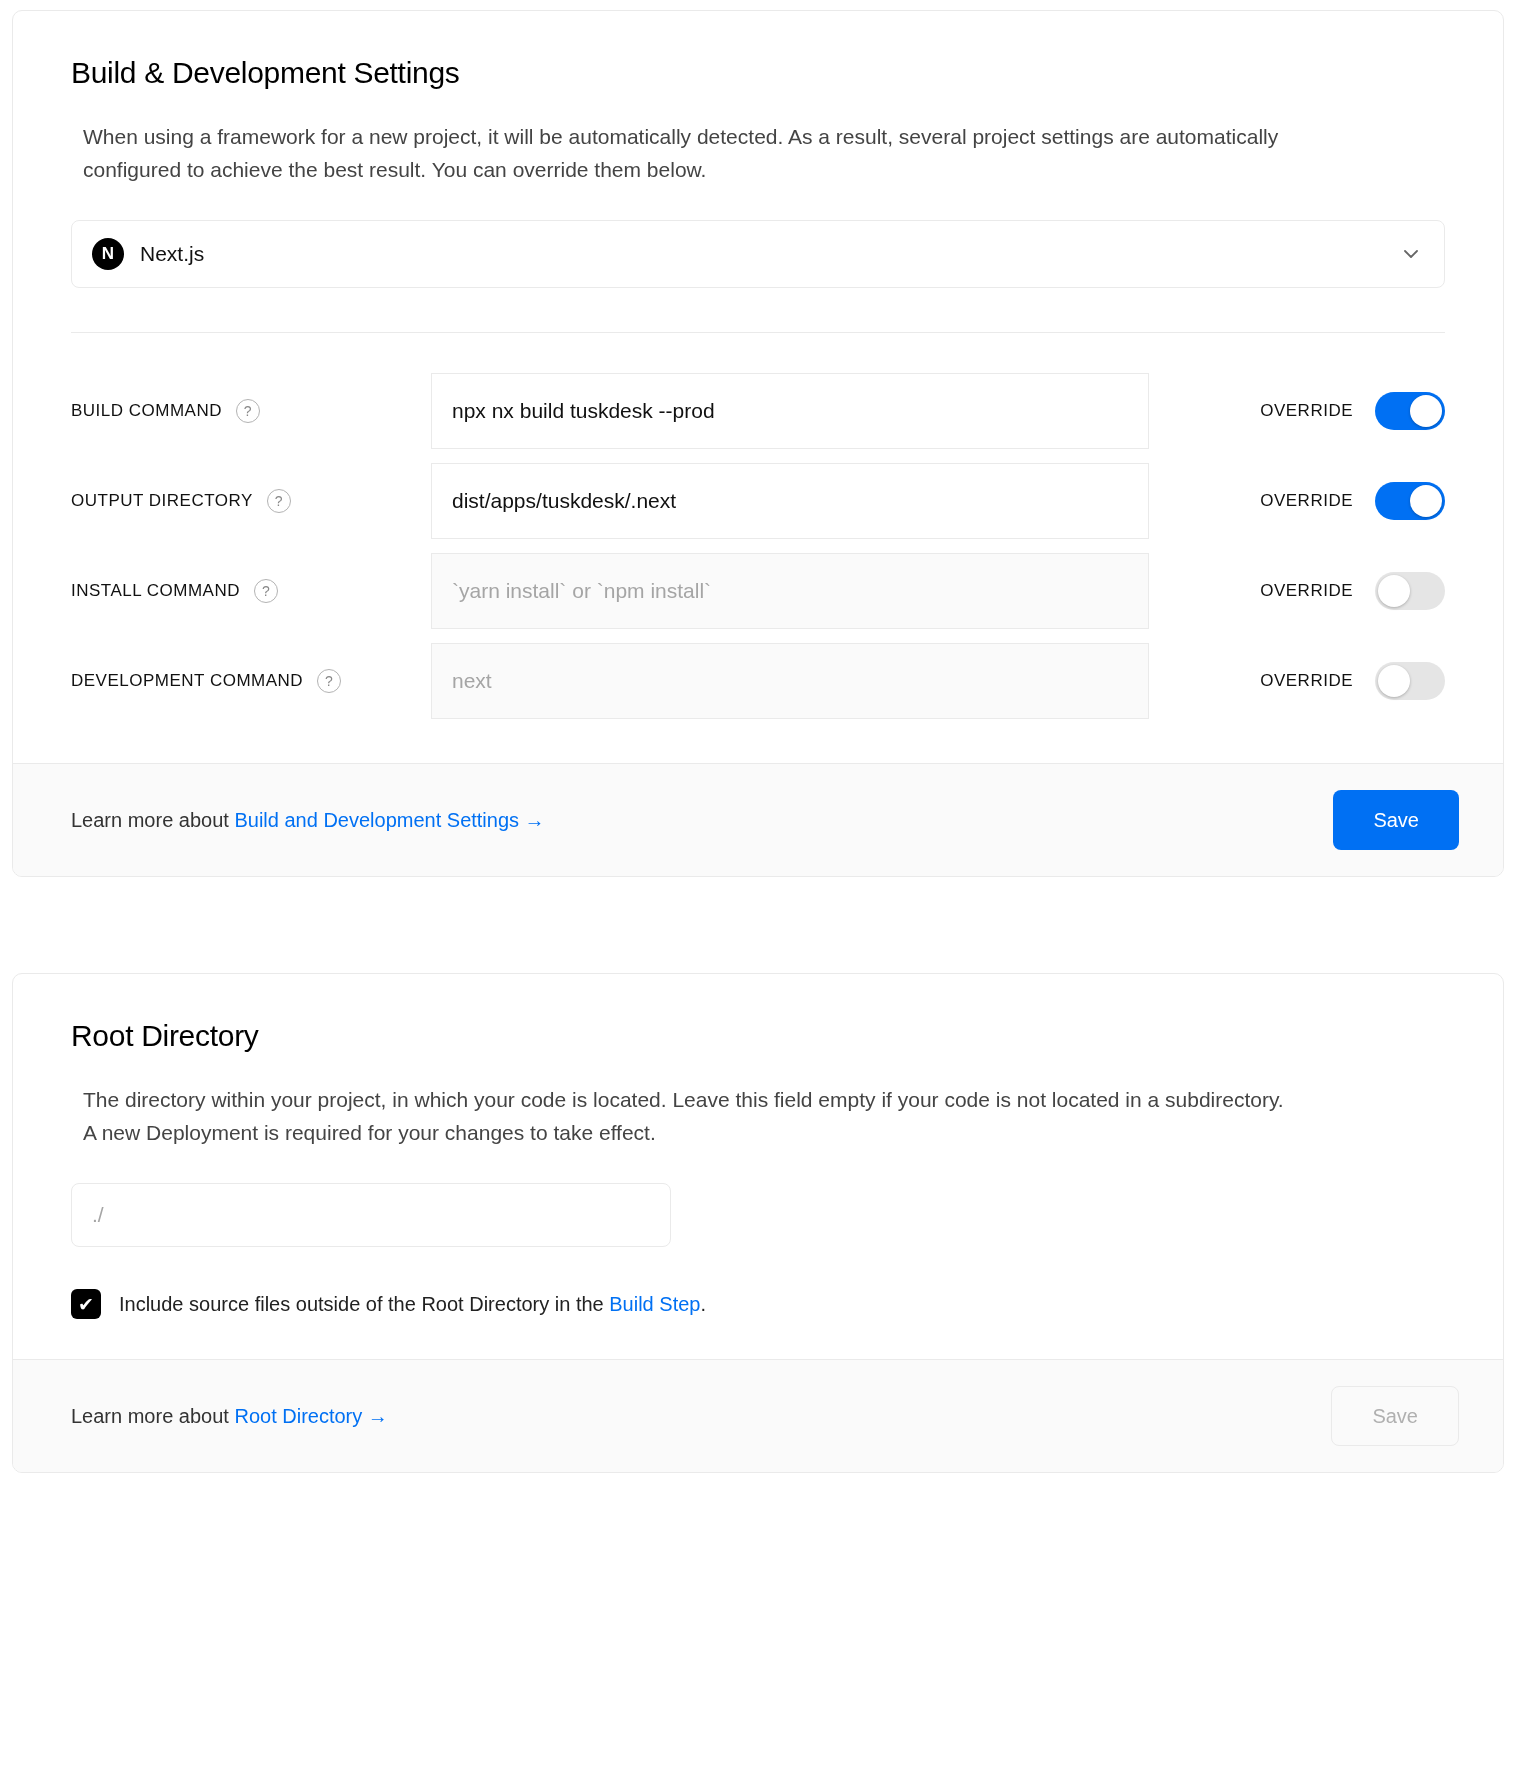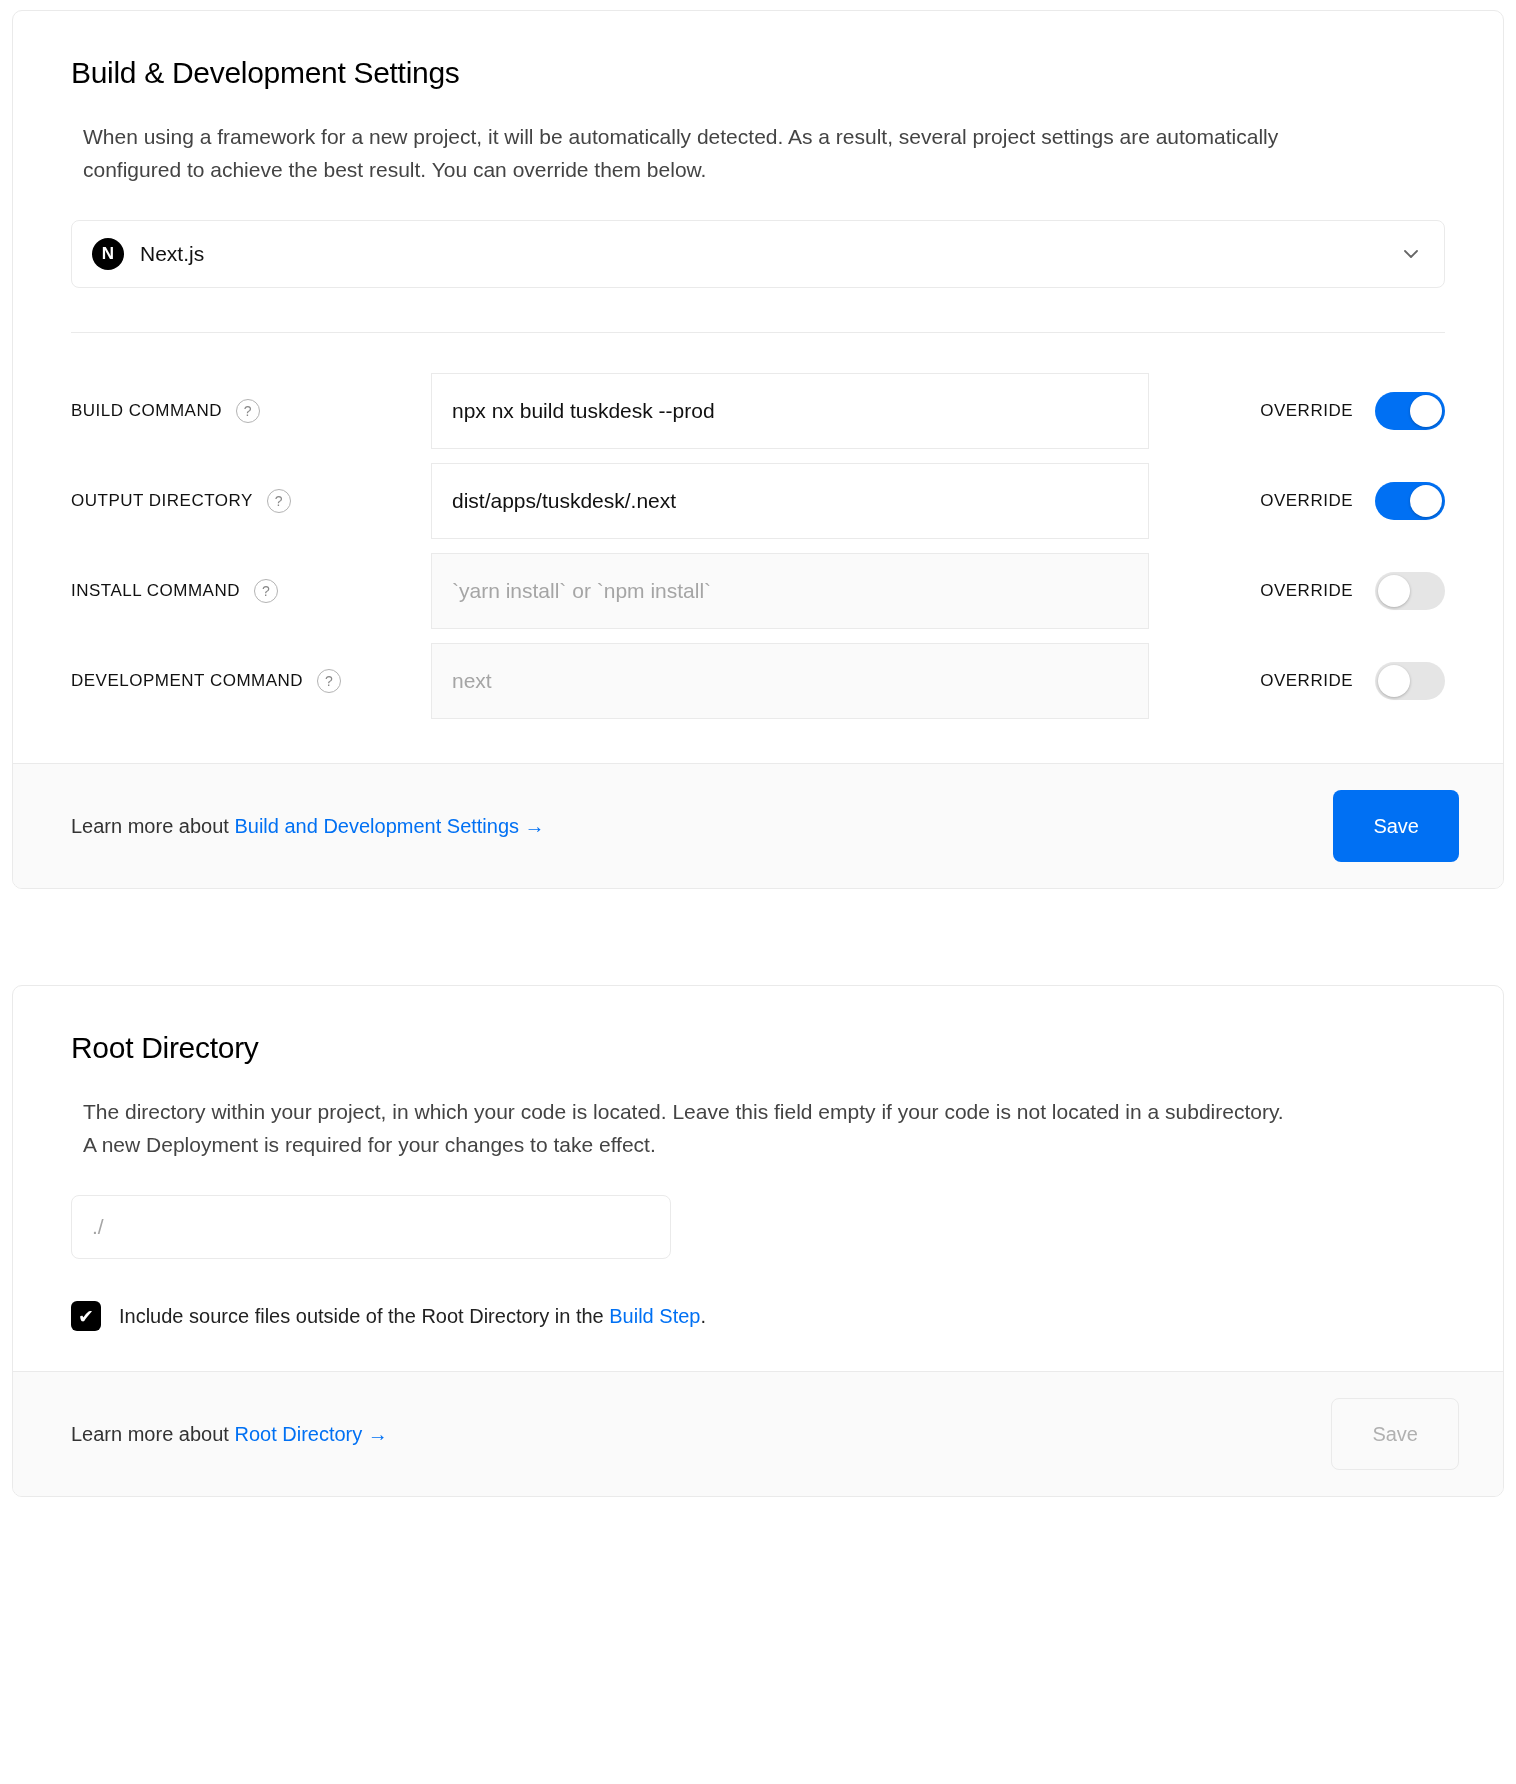--- a/index.html
+++ b/index.html
@@ -189,21 +189,21 @@
   .learn a {
     color: #0070f3;
     text-decoration: none;
   }
   .btn {
     border: none;
     border-radius: 8px;
     font-size: 20px;
     font-family: "Liberation Sans", sans-serif;
     padding: 0 40px;
-    height: 72px;
+    height: 60px;
     cursor: pointer;
   }
   .btn-primary { background: #0070f3; color: #fff; font-weight: 500; }
   .btn-disabled {
     background: #fafafa;
     color: #b0b0b0;
     border: 1px solid #eaeaea;
     cursor: default;
   }
 

